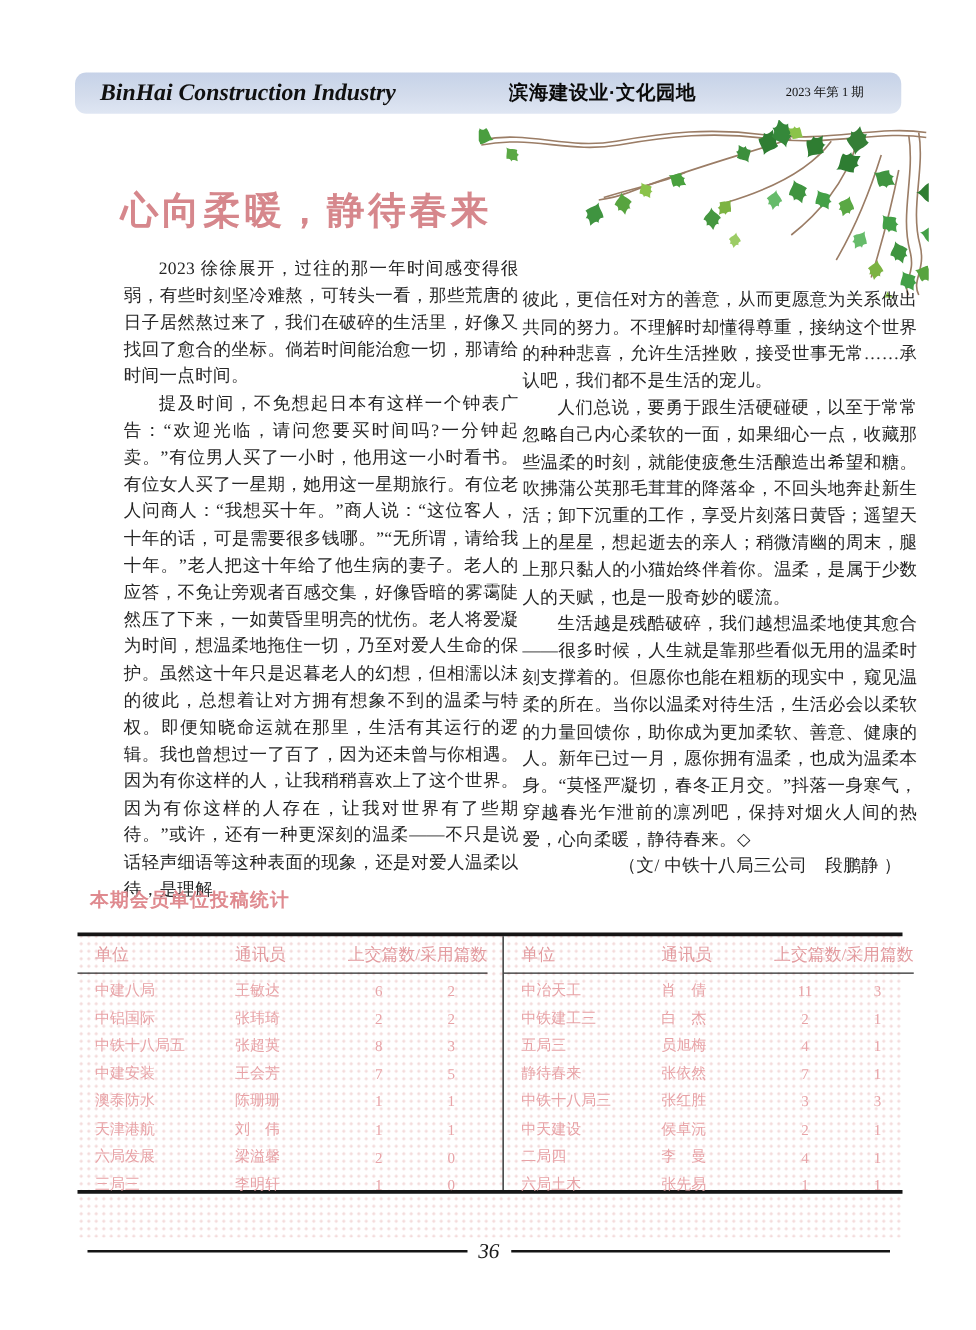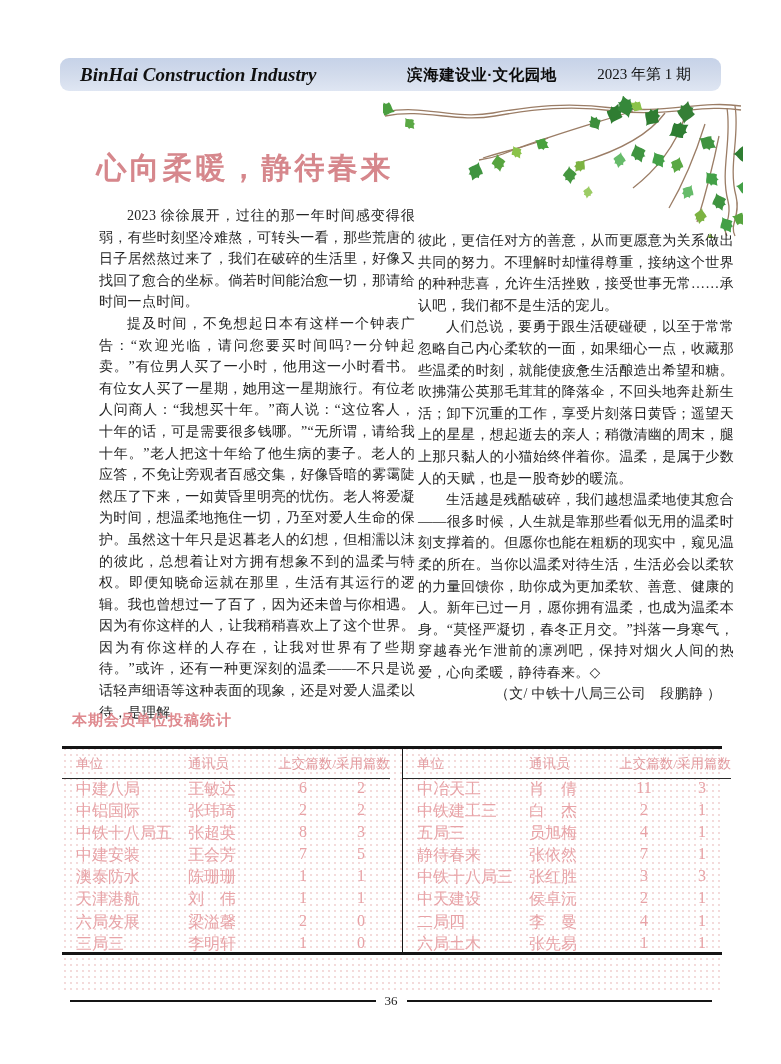--- a/index.html
+++ b/index.html
@@ -18,21 +18,21 @@
     font-weight:bold;font-size:19px;color:#101010;font-style:italic;
   }
   .header-center{
     position:absolute;left:422px;top:0;height:33px;line-height:33px;
     transform:translateX(-50%);
     font-family:"Liberation Sans","DejaVu Sans",sans-serif;
     font-weight:bold;font-size:15.5px;color:#0a0a0a;letter-spacing:0.5px;
   }
   .header-right{
     position:absolute;right:30px;top:0;height:33px;line-height:33px;
-    font-size:15px;color:#111;
+    font-size:10px;color:#111;
   }
   
   .vine{position:absolute;left:383px;top:96px;width:360px;height:142px;}
   
   .article-title{
     position:absolute;left:85px;top:148px;width:320px;text-align:center;
     font-size:30px;font-weight:bold;color:#d6878c;letter-spacing:3px;font-family:Liberation Serif, serif;
   }
   .columns{position:absolute;left:75px;top:205px;width:638px;display:flex;gap:3px;margin-left:24px;}
   .col{width:316px;}
@@ -64,34 +64,34 @@
     gap:12px;
   }
   .table-half{width:329.5px;box-sizing:border-box;}
   .table-half.right{border-left:1.5px solid #151515;}
   .t-header{
     height:30px;display:flex;align-items:center;
     border-bottom:1.2px solid #2a2a2a;box-sizing:border-box;
     color:#e39b9f;font-size:13.5px;
   }
   .t-row{
-    height:22.1px;display:flex;align-items:flex-start;
-    color:#e8a3a7;font-size:16px;
+    height:22.1px;display:flex;align-items:flex-end;
+    color:#e8a3a7;font-size:12px;
   }
   .c-unit{width:112px;padding-left:14px;box-sizing:content-box;white-space:nowrap;overflow:hidden;}
   .c-name{width:86px;white-space:nowrap;}
   .c-num{width:58px;text-align:center;}
   .c-counts{width:116px;text-align:right;white-space:nowrap;}
   
   .footer{
     position:absolute;left:70px;top:992px;width:642px;height:18px;
     display:flex;align-items:center;
   }
   .footer .rule{flex:1;border-top:2px solid #151515;height:0;}
-  .footer .pageno{margin:0 9px;font-size:13px;color:#1a1a1a;}
+  .footer .pageno{margin:0 9px;font-size:17px;color:#1a1a1a;font-style:italic;}
 </style>
 </head>
 <body>
 
 <div class="page">
 
   <div class="header-bar">
     <span class="header-left">BinHai Construction Industry</span>
     <span class="header-center">滨海建设业·文化园地</span>
     <span class="header-right">2023 年第 1 期</span>

